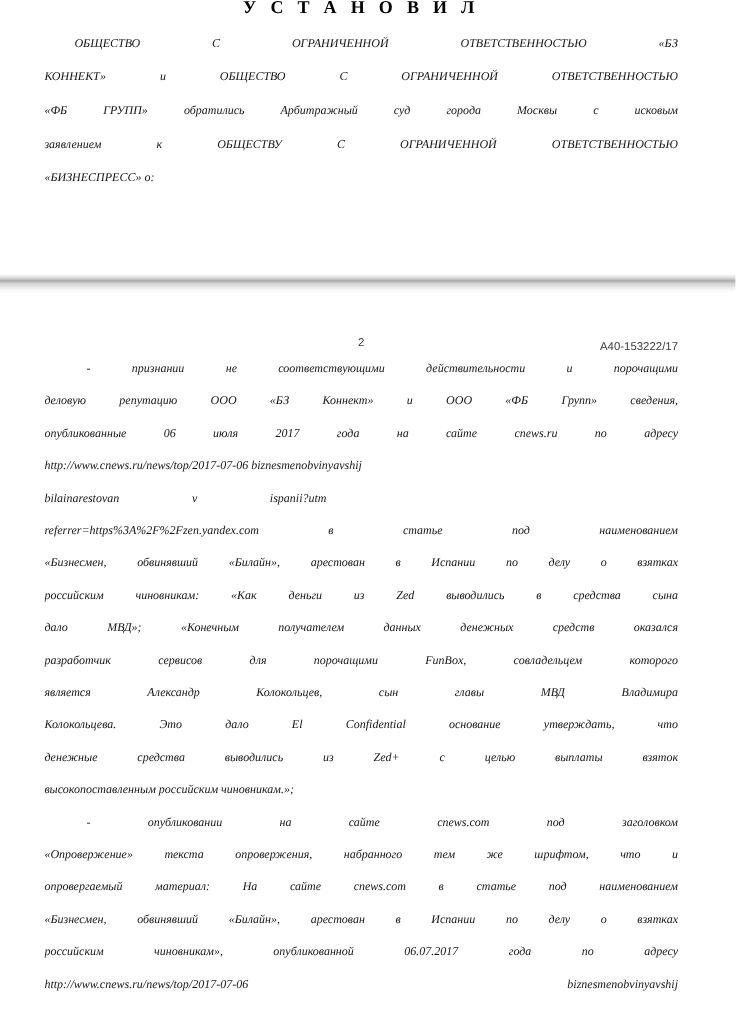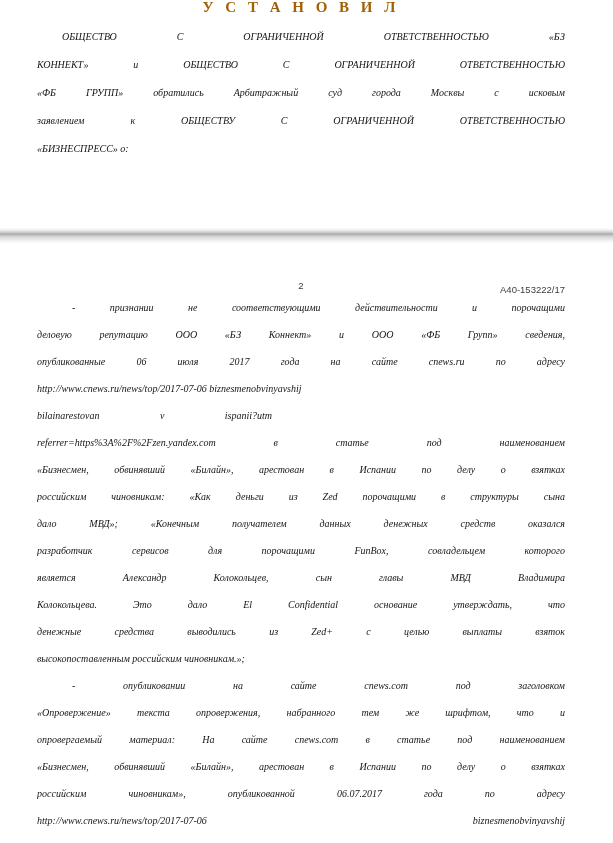--- a/index.html
+++ b/index.html
@@ -16,21 +16,21 @@
 
   .page-sep{
     height:16px;width:613px;
     background:linear-gradient(to bottom,
       #ffffff 0%, #ececec 14%, #c6c6c6 30%, #a8a8a8 38%,
       #bfbfbf 44%, #d8d8d8 55%, #e9e9e9 72%, #fafafa 88%, #ffffff 100%);
   }
 
   .section-title{
     text-align:center;font-weight:bold;font-size:15px;line-height:15px;
-    letter-spacing:4px;color:#a16207;
+    letter-spacing:4px;color:#000000;
   }
 
   .para{margin:0;}
   .para-1{margin-top:8px;}
 
   .ln{
     font-size:10px;white-space:normal;overflow:hidden;font-style:italic;
   }
   .page-1 .ln{line-height:28px;height:28px;}
   .page-2 .ln{line-height:27px;height:27px;}
@@ -77,21 +77,21 @@
 
     <div class="p2-body">
       <div class="para">
         <div class="ln j ind35">- признании не соответствующими действительности и порочащими</div>
         <div class="ln j">деловую репутацию ООО «БЗ Коннект» и ООО «ФБ Групп» сведения,</div>
         <div class="ln j">опубликованные 06 июля 2017 года на сайте cnews.ru по адресу</div>
         <div class="ln nat">http://www.cnews.ru/news/top/2017-07-06 biznesmenobvinyavshij</div>
         <div class="ln nat wsp">bilainarestovan v ispanii?utm</div>
         <div class="ln j">referrer=https%3A%2F%2Fzen.yandex.com в статье под наименованием</div>
         <div class="ln j">«Бизнесмен, обвинявший «Билайн», арестован в Испании по делу о взятках</div>
-        <div class="ln j">российским чиновникам: «Как деньги из Zed порочащими в структуры сына</div>
+        <div class="ln j">российским чиновникам: «Как деньги из Zed выводились в средства сына</div>
         <div class="ln j">дало МВД»; «Конечным получателем данных денежных средств оказался</div>
         <div class="ln j">разработчик сервисов для порочащими FunBox, совладельцем которого</div>
         <div class="ln j">является Александр Колокольцев, сын главы МВД Владимира</div>
         <div class="ln j">Колокольцева. Это дало El Confidential основание утверждать, что</div>
         <div class="ln j">денежные средства выводились из Zed+ с целью выплаты взяток</div>
         <div class="ln nat">высокопоставленным российским чиновникам.»;</div>
       </div>
 
       <div class="para">
         <div class="ln j ind35">- опубликовании на сайте cnews.com под заголовком</div>

